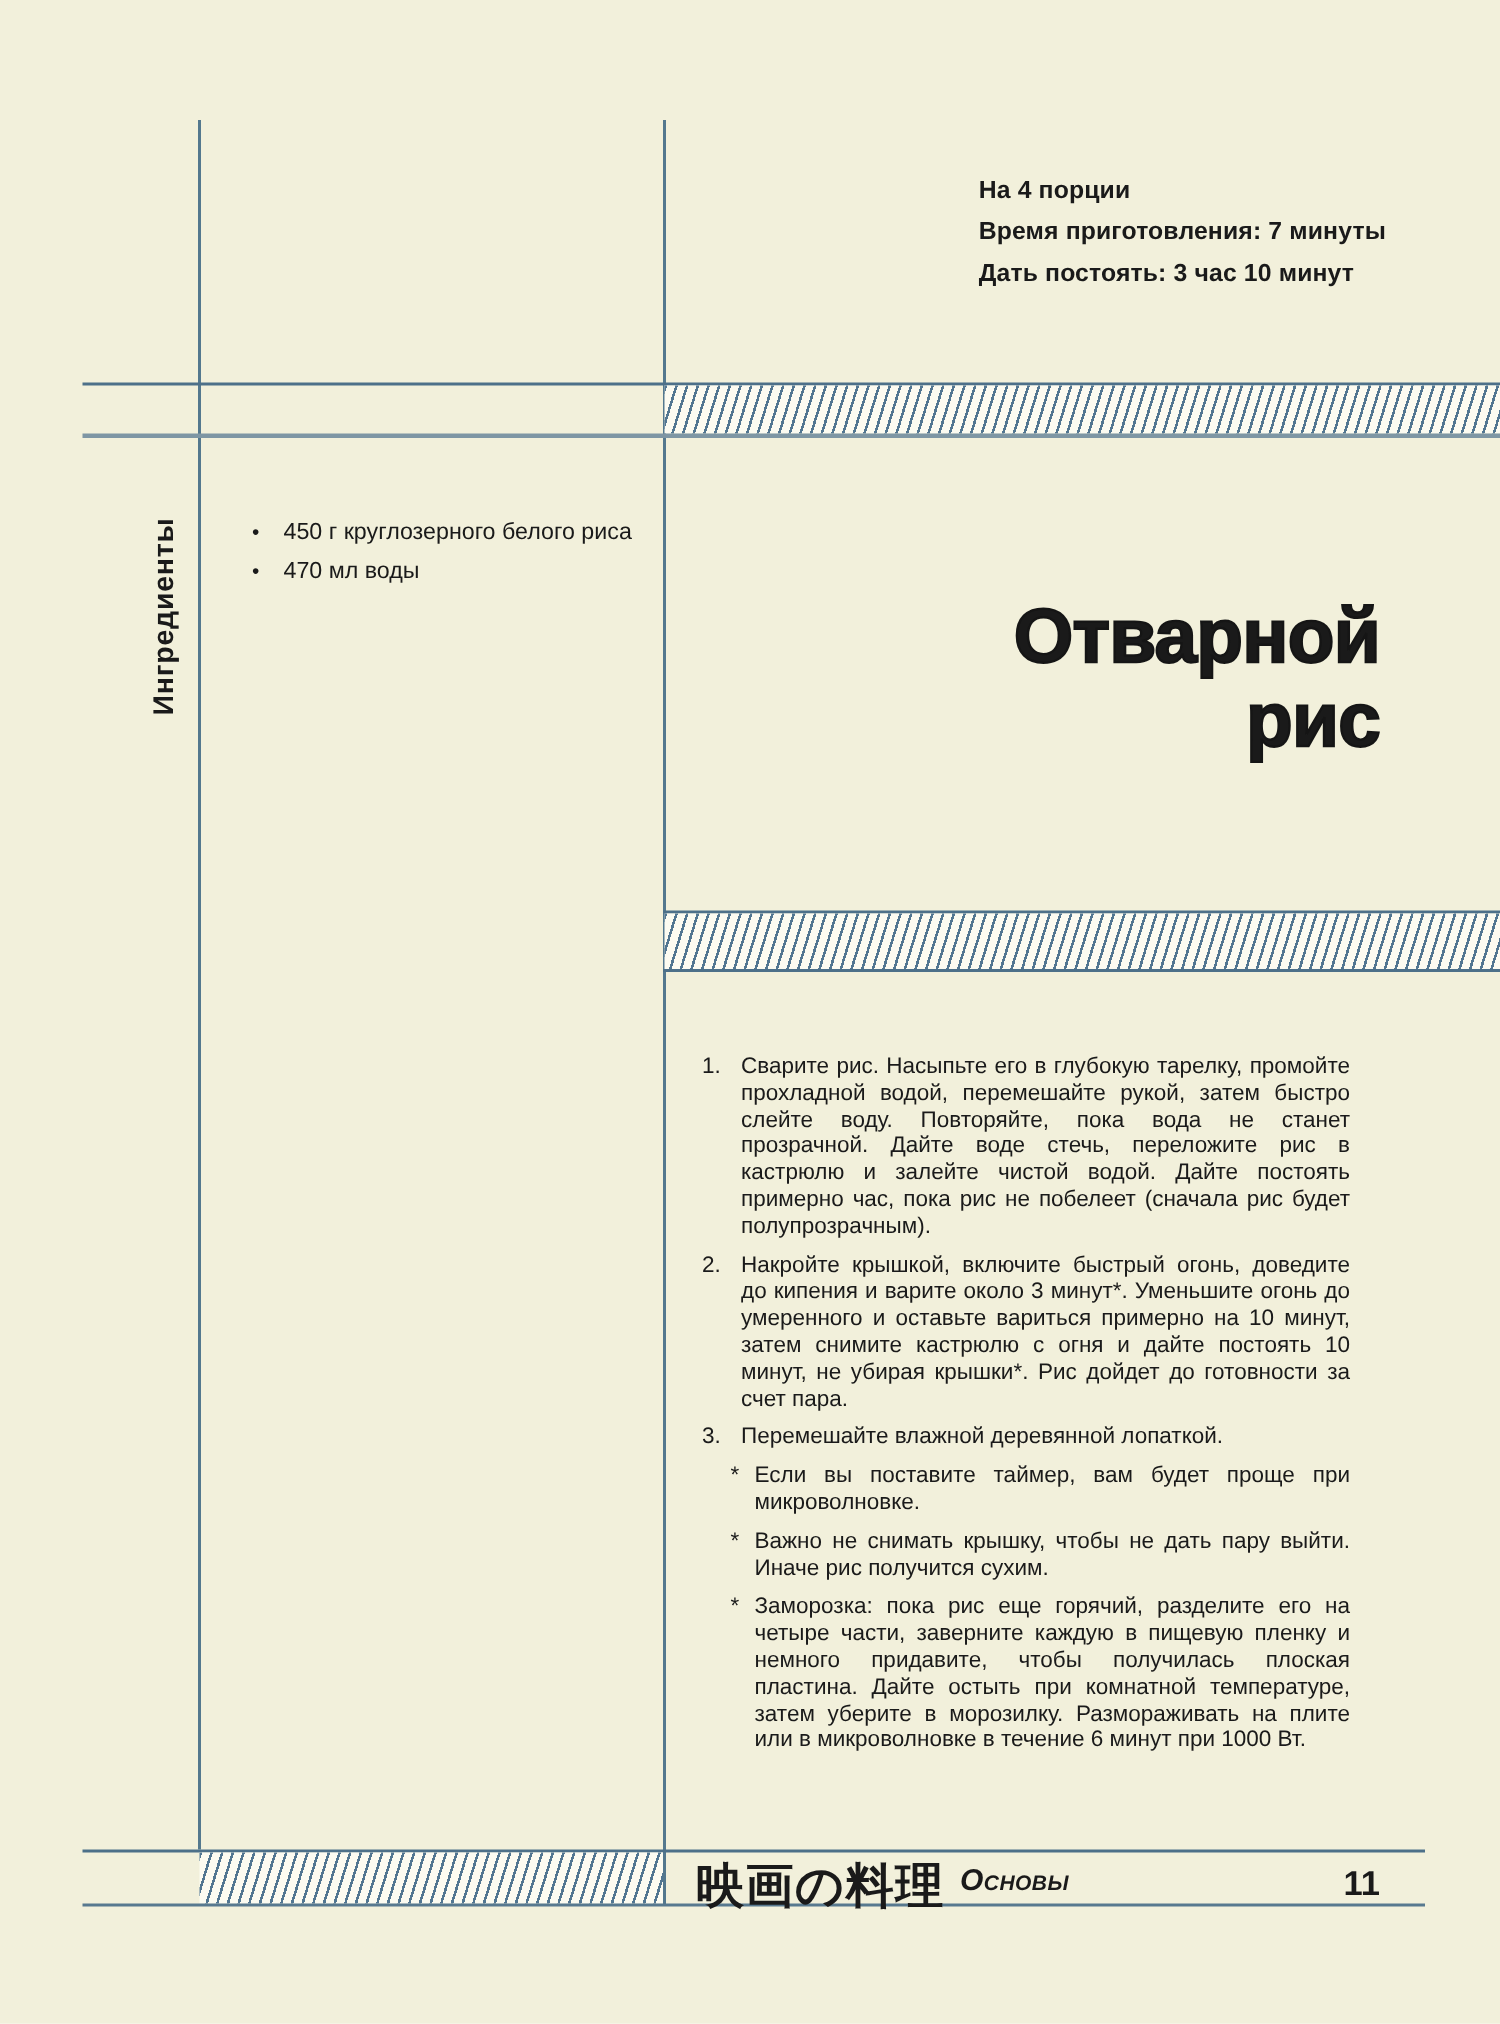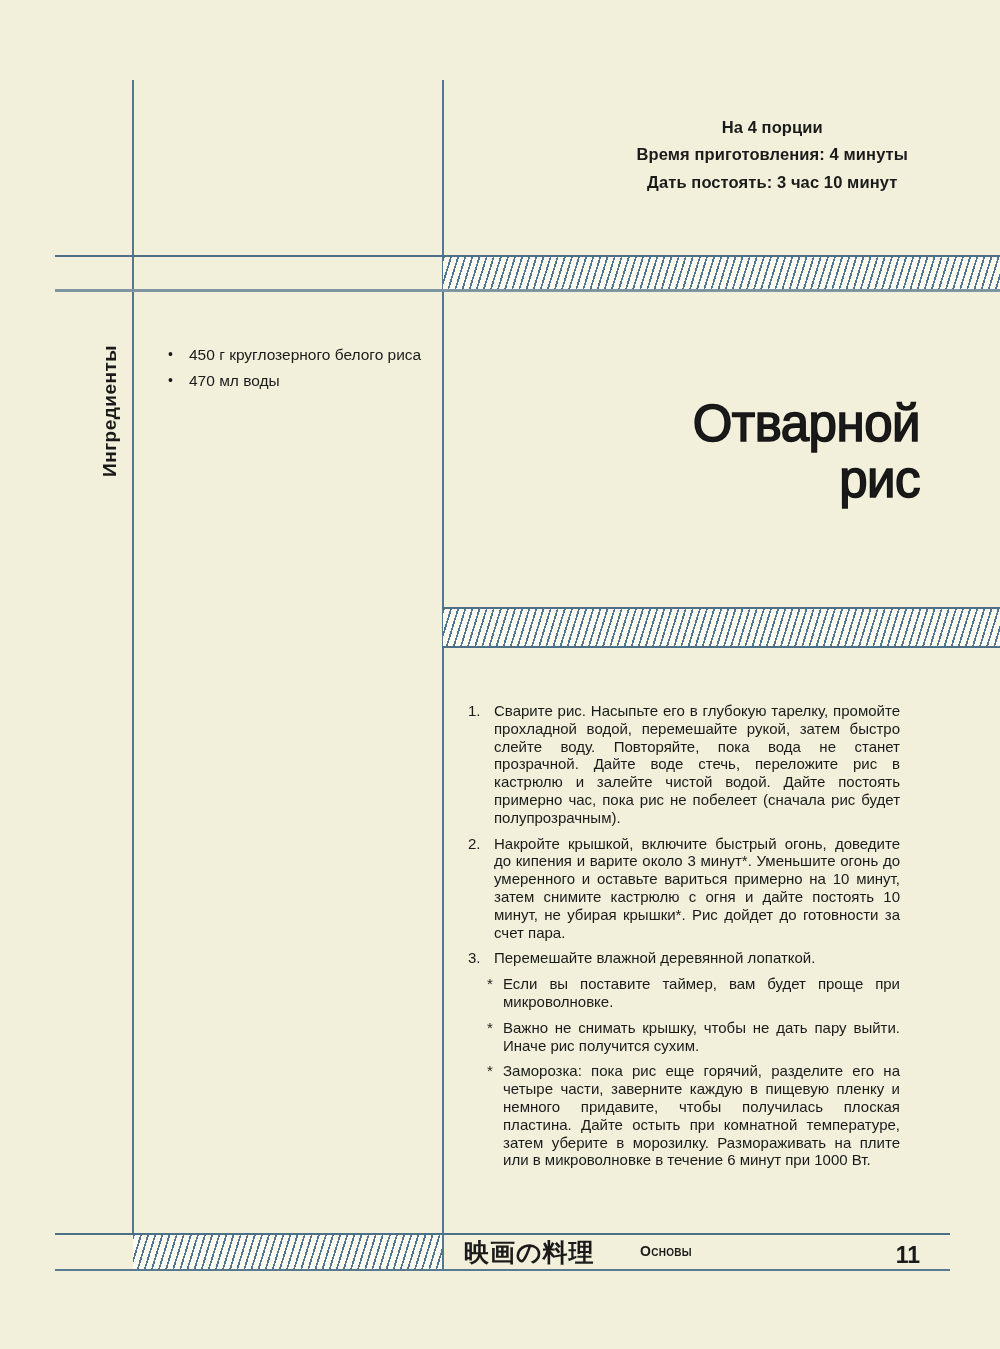--- a/index.html
+++ b/index.html
@@ -28,81 +28,81 @@
     position:absolute;
     background-color:#fcfbf1;
     background-image:repeating-linear-gradient(107deg,
       #527691 0, #527691 1.7px, transparent 1.7px, transparent 6.8px);
   }
   .hatch-top{left:443px;right:0;top:257px;height:32px;}
   .hatch-mid{left:443px;right:0;top:609px;height:37px;}
   .hatch-foot{left:133px;width:309px;top:1235px;height:34px;}
   
   .meta{
-    position:absolute;right:92px;top:114px;
-    text-align:center;font-weight:bold;
+    position:absolute;right:76px;top:114px;
+    text-align:left;font-weight:bold;
     font-size:16.5px;line-height:27.3px;
     letter-spacing:0.1px;
   }
   
   .ing-label{
     position:absolute;left:96px;top:342px;height:135px;width:28px;
     writing-mode:vertical-rl;transform:rotate(180deg);
     font-weight:bold;font-size:19px;letter-spacing:0.5px;
     display:flex;align-items:center;
   }
   .ing-list{position:absolute;left:168px;top:344px;width:262px;
     font-size:15.5px;line-height:21px;}
   .ing-item{display:flex;margin-bottom:5px;}
   .ing-bullet{width:21px;flex:0 0 21px;font-size:14px;}
   .ing-text{flex:1;}
   
   .title{
     position:absolute;right:80px;top:396px;margin:0;
     text-align:right;
-    font-size:51px;line-height:56px;font-weight:normal;
+    font-size:51px;line-height:56px;font-weight:bold;
     letter-spacing:-0.5px;
     -webkit-text-stroke:1.6px #151515;
   }
   
   .steps{position:absolute;left:468px;top:702px;width:432px;
     font-size:15px;line-height:17.8px;}
   .step{display:flex;margin-bottom:8px;}
   .step-num{flex:0 0 26px;width:26px;}
   .step-text{flex:1;text-align:justify;}
   .note{display:flex;margin-left:19px;margin-bottom:8px;}
   .note-marker{flex:0 0 16px;width:16px;font-size:15px;}
   .note-text{flex:1;text-align:justify;}
   
   .footer-book{
     position:absolute;left:464px;top:1236px;
-    font-size:25px;font-weight:bold;letter-spacing:1px;
+    font-size:32px;font-weight:bold;letter-spacing:1px;
     font-family:"DejaVu Sans","Liberation Sans",sans-serif;
   }
   .footer-section{
     position:absolute;left:640px;top:1243px;
-    font-size:14px;font-weight:bold;
-    font-variant:small-caps;letter-spacing:0.3px;
+    font-size:20px;font-weight:bold;
+    font-variant:small-caps;letter-spacing:0.3px;font-style:italic;
   }
   .footer-page{
     position:absolute;right:80px;top:1242px;
     font-size:23px;font-weight:bold;
   }
 </style>
 </head>
 <body>
 
 <div class="page">
 
   <div class="vline vline-left"></div>
   <div class="vline vline-right"></div>
 
   <div class="meta">
     <div>На 4 порции</div>
-    <div>Время приготовления: 4 минуты</div>
+    <div>Время приготовления: 7 минуты</div>
     <div>Дать постоять: 3 час 10 минут</div>
   </div>
 
   <div class="rule rule-top-a"></div>
   <div class="hatch hatch-top"></div>
   <div class="rule rule-top-b"></div>
 
   <div class="ing-label">Ингредиенты</div>
 
   <div class="ing-list">

